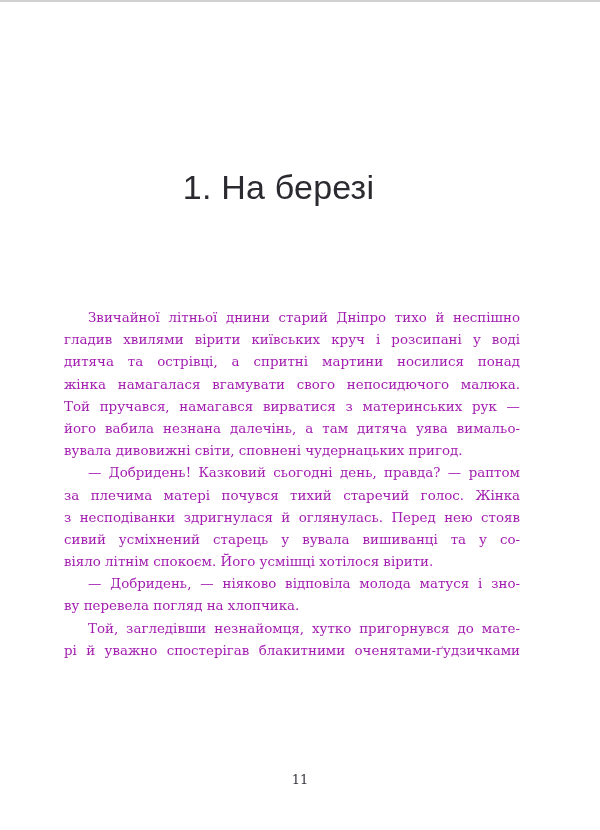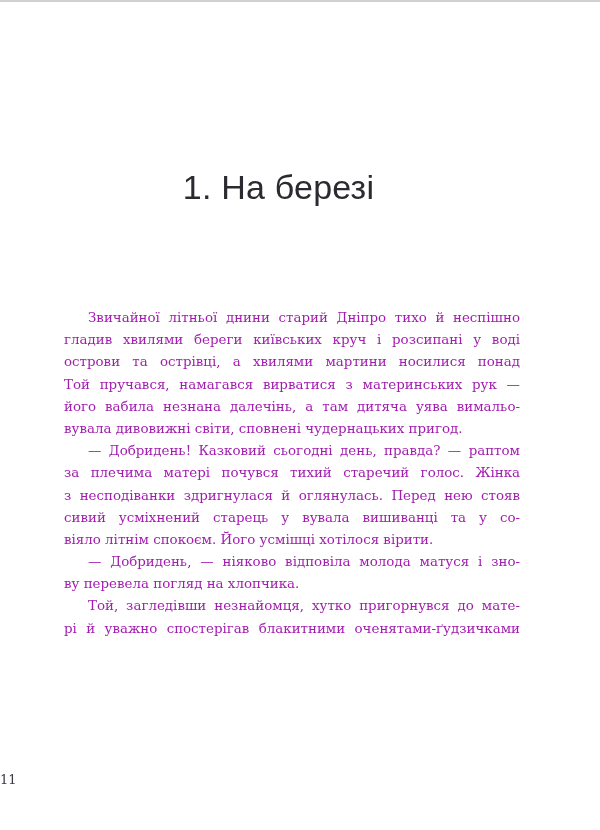--- a/index.html
+++ b/index.html
@@ -55,36 +55,37 @@
       padding-left: 24px;
     }
     .line.last {
       text-align-last: left;
     }
     .page-number {
       position: absolute;
       left: 0;
       top: 772px;
       width: 600px;
-      text-align: left;
+      text-align: center;
       font-size: 13px;
       color: #3a3a44;
     }
   </style>
 </head>
 <body>
 
 <div class="top-bar"></div>
 
 <h1 class="chapter-title">1. На березі</h1>
 
 <div class="body-text" id="body-text">
     <span class="line indent">Звичайної літньої днини старий Дніпро тихо й неспішно</span>
-    <span class="line">гладив хвилями береги київських круч і розсипані у воді</span>
-    <span class="line">острови та острівці, а хвилями мартини носилися понад</span>
+    <span class="line">гладив хвилями вірити київських круч і розсипані у воді</span>
+    <span class="line">дитяча та острівці, а спритні мартини носилися понад</span>
+    <span class="line">жінка намагалася вгамувати свого непосидючого малюка.</span>
     <span class="line">Той пручався, намагався вирватися з материнських рук —</span>
     <span class="line">його вабила незнана далечінь, а там дитяча уява вимальо-</span>
     <span class="line last">вувала дивовижні світи, сповнені чудернацьких пригод.</span>
     <span class="line indent">— Добридень! Казковий сьогодні день, правда? — раптом</span>
     <span class="line">за плечима матері почувся тихий старечий голос. Жінка</span>
     <span class="line">з несподіванки здригнулася й оглянулась. Перед нею стояв</span>
     <span class="line">сивий усміхнений старець у вувала вишиванці та у со-</span>
     <span class="line last">віяло літнім спокоєм. Його усмішці хотілося вірити.</span>
     <span class="line indent">— Добридень, — ніяково відповіла молода матуся і зно-</span>
     <span class="line last">ву перевела погляд на хлопчика.</span>

